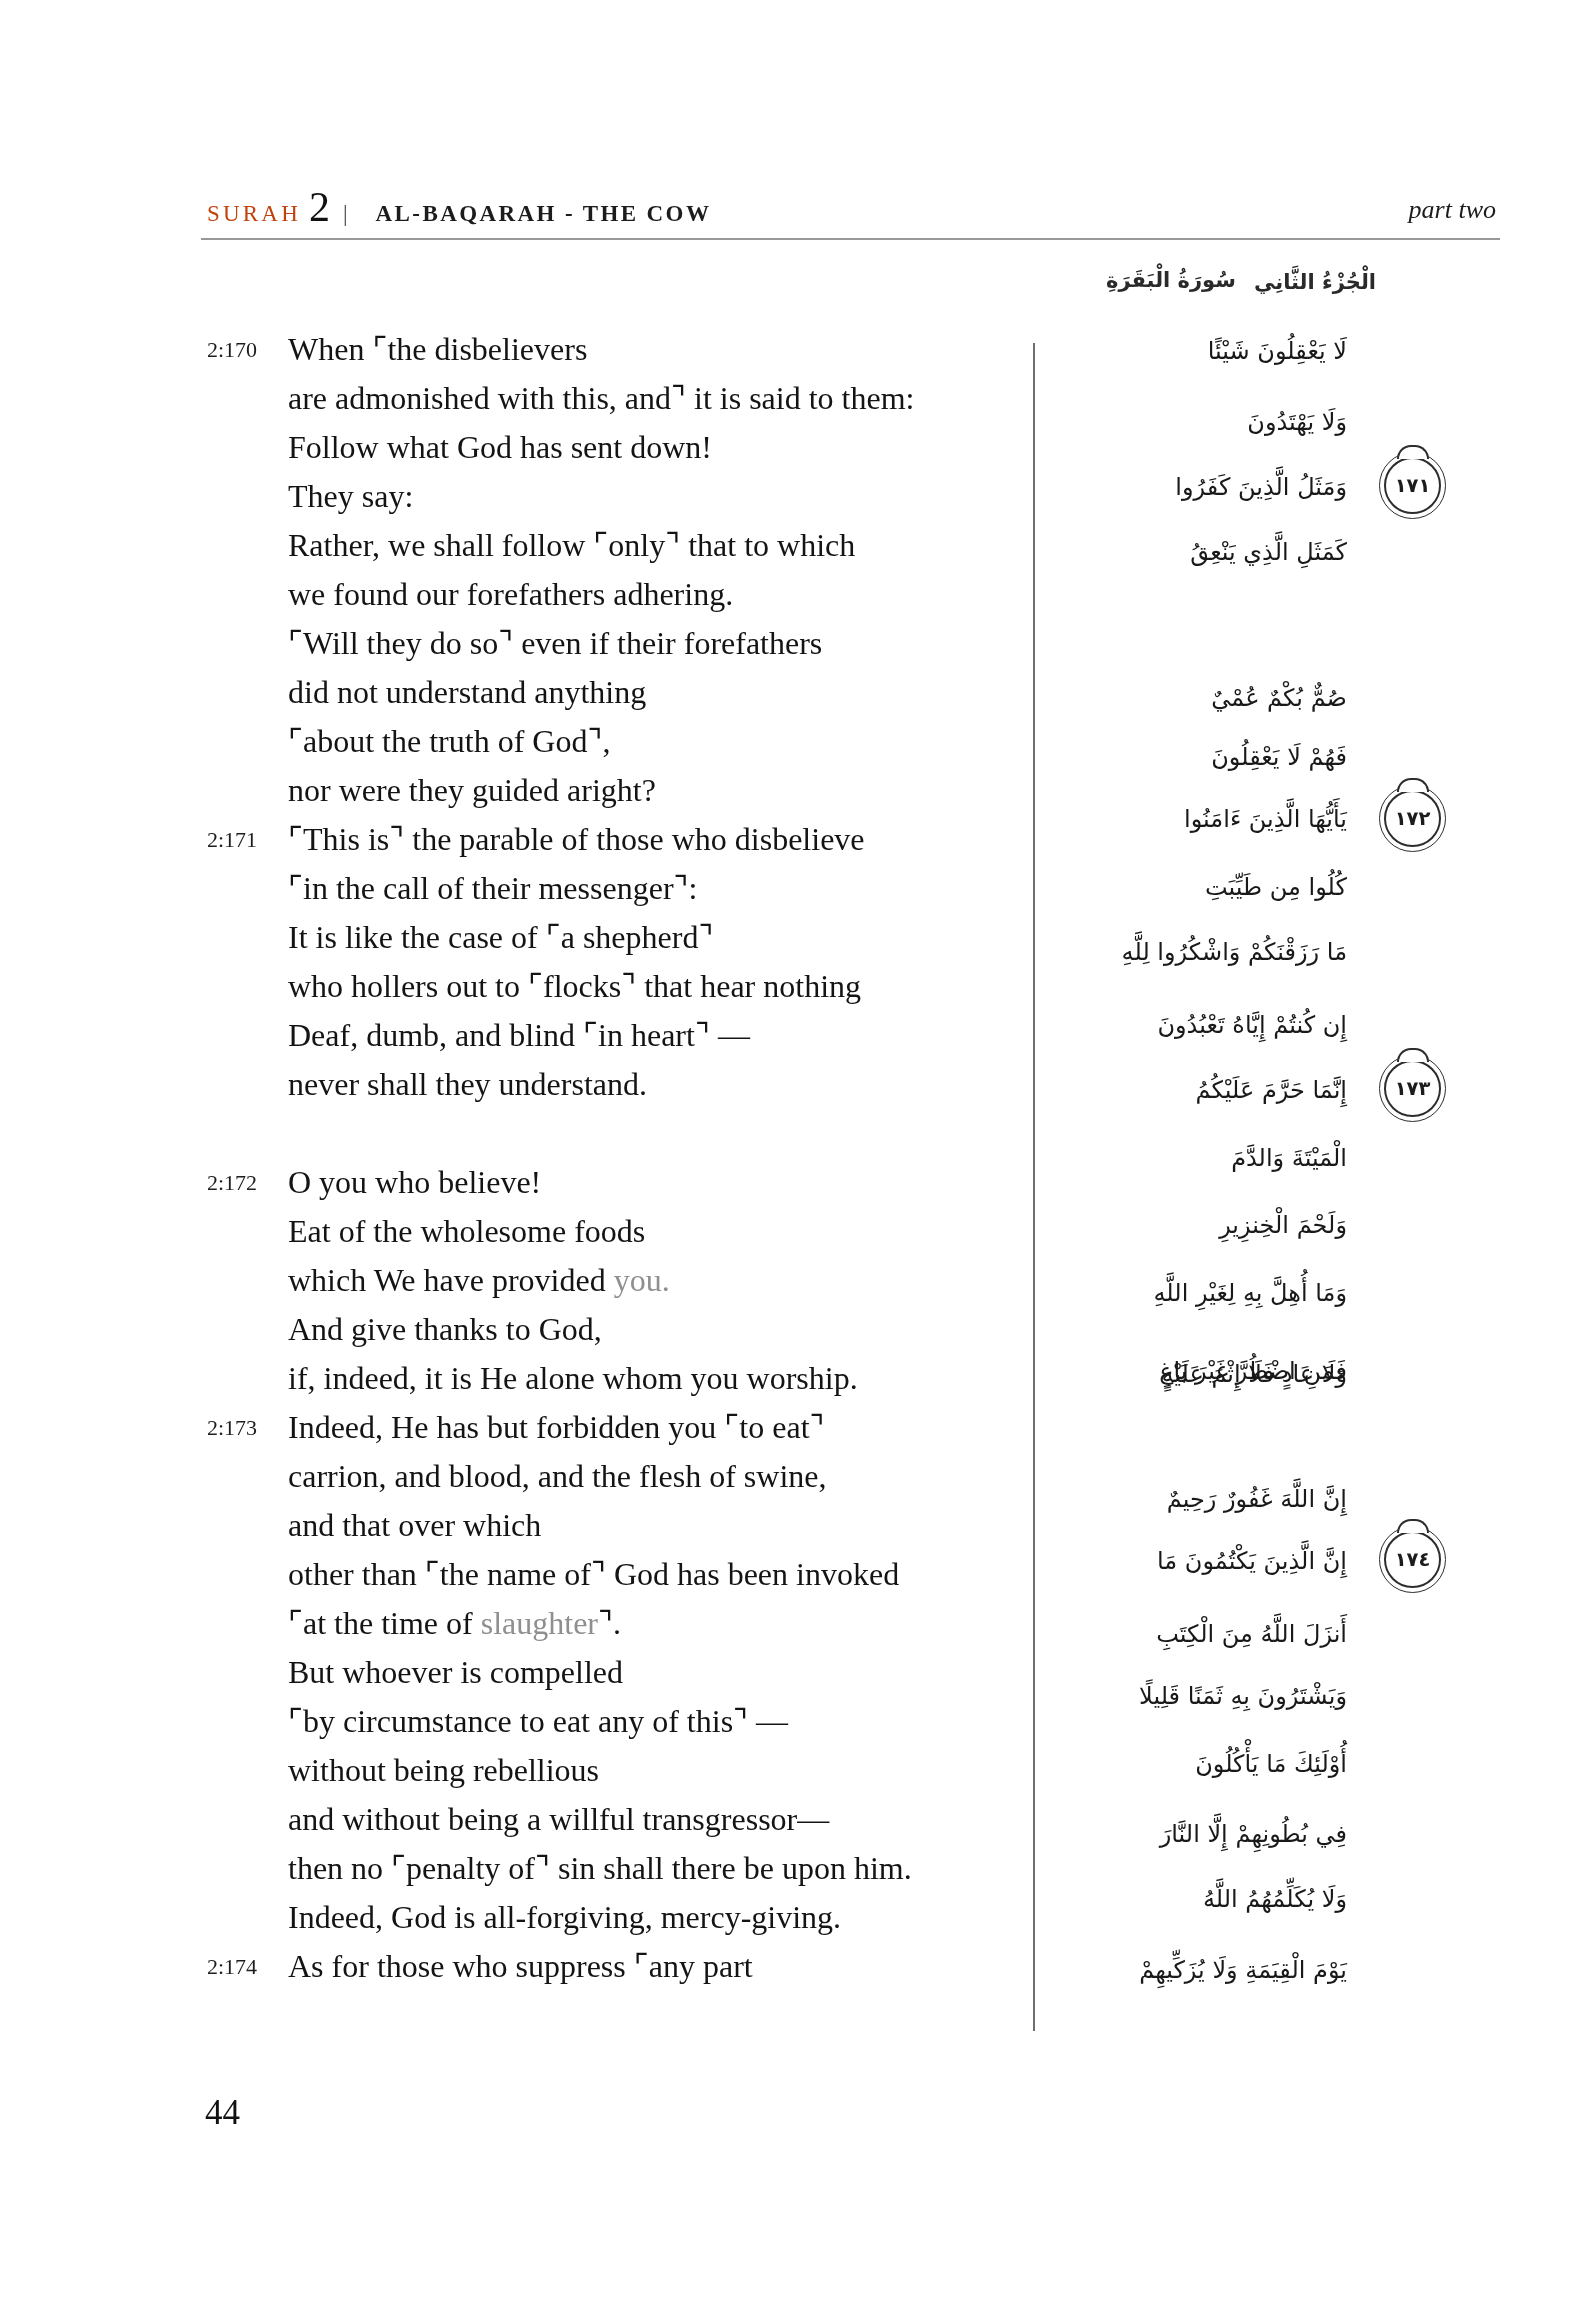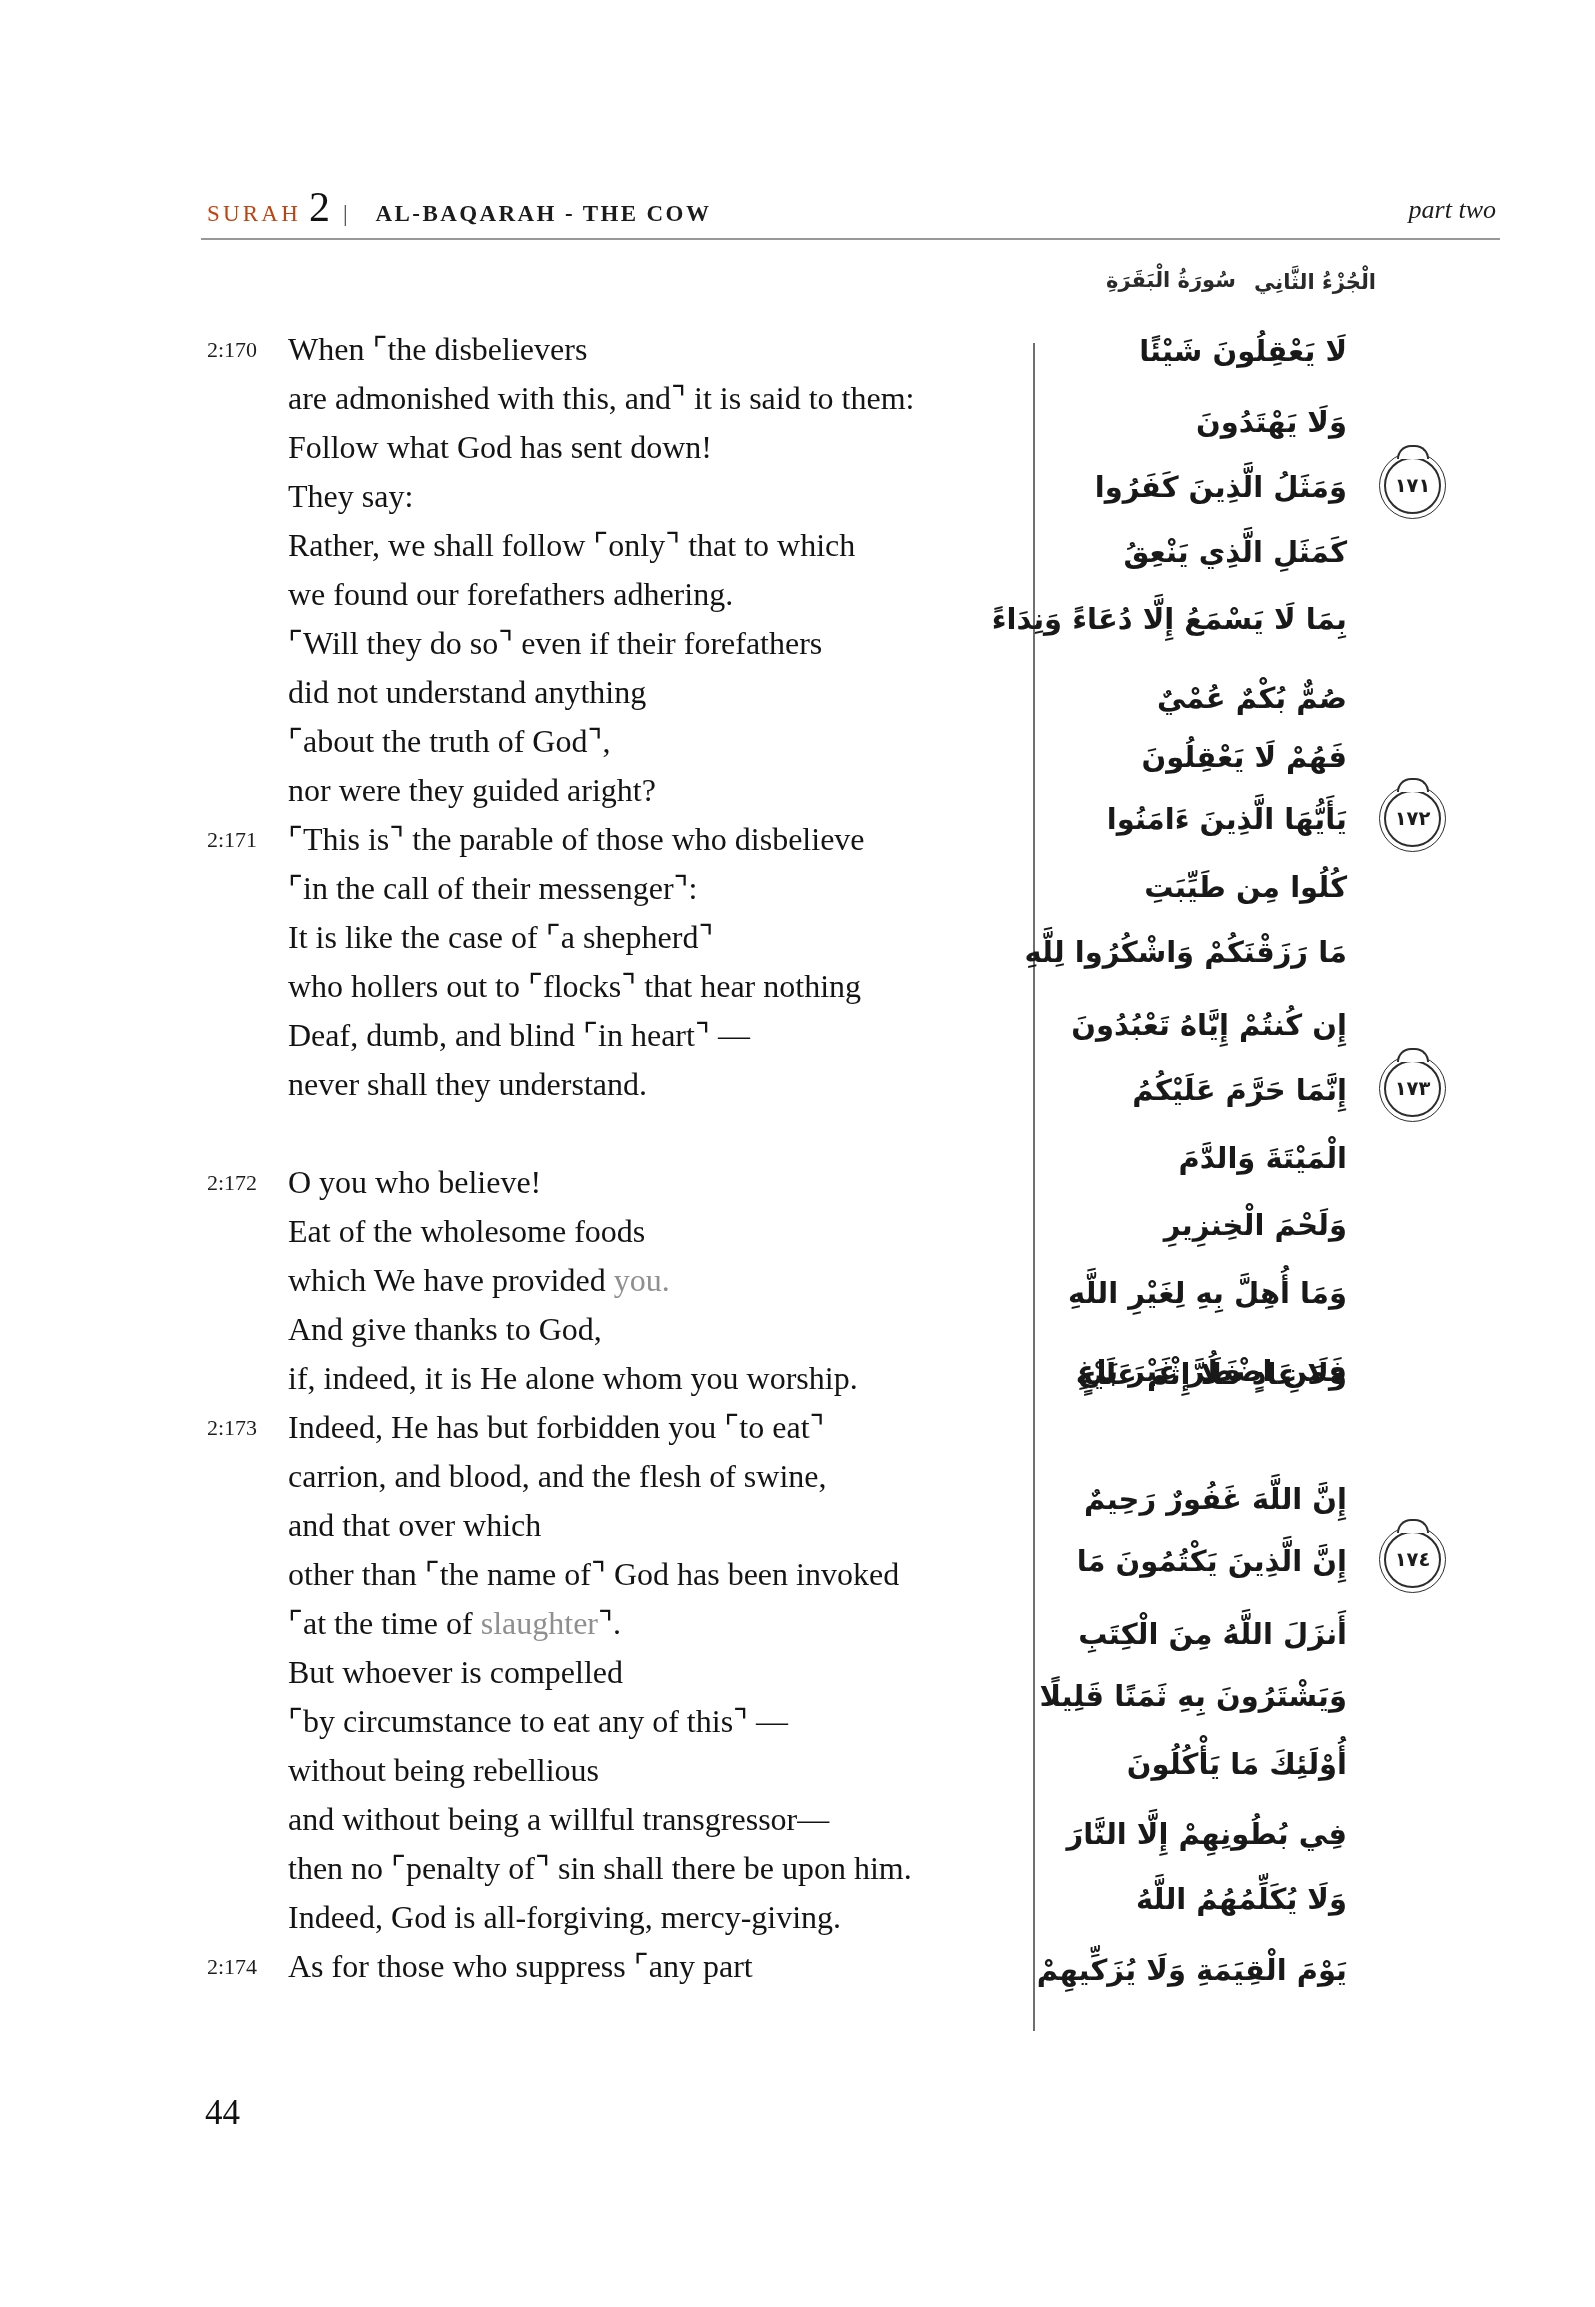--- a/index.html
+++ b/index.html
@@ -28,21 +28,21 @@
   .verse{position:relative;}
   .verse.gap{margin-top:49px;}
   .verse-num{position:absolute;left:-81px;top:0;width:75px;height:49px;line-height:49px;
              font-size:22px;color:#1d1d1d;}
   .line{height:49px;line-height:49px;font-size:32px;white-space:nowrap;color:#141414;}
   .muted{color:#8f8f8f;}
 
   
   .arabic-col{position:absolute;left:0;top:0;width:100%;height:100%;pointer-events:none;}
   .ar-line{position:absolute;right:248px;height:57px;line-height:57px;direction:rtl;white-space:nowrap;
-           font-family:"DejaVu Sans",sans-serif;font-size:29px;font-weight:bold;color:#191919;}
+           font-family:"DejaVu Sans",sans-serif;font-size:24px;font-weight:normal;color:#191919;}
   .medallion{position:absolute;left:1384px;width:57px;height:57px;box-sizing:border-box;
              border:2.4px solid #2d2d2d;border-radius:50%;background:#fff;
              display:flex;align-items:center;justify-content:center;
              font-family:"DejaVu Sans",sans-serif;font-size:19.5px;font-weight:bold;color:#1c1c1c;}
   .medallion::before{content:"";position:absolute;inset:-7.3px;border:1.6px solid #2d2d2d;border-radius:50%;}
   .medallion::after{content:"";position:absolute;top:-14px;left:50%;width:28px;height:12px;margin-left:-15.4px;
              border:2.4px solid #2d2d2d;border-bottom:none;border-radius:14px 14px 0 0;background:#fff;}
 
   .page-number{position:absolute;left:205px;top:2093px;font-size:35px;color:#111;}
 </style>
@@ -114,21 +114,20 @@
         <span class="verse-num">2:174</span>
         <div class="line">As for those who suppress ⌜any part</div>
       </div>
     </div>
   <div class="arabic-col" id="arabic-col">
       <div class="ar-line" dir="rtl" style="top: 323px;">لَا يَعْقِلُونَ شَيْئًا</div>
       <div class="ar-line" dir="rtl" style="top: 394px;">وَلَا يَهْتَدُونَ</div>
       <div class="ar-line" dir="rtl" style="top: 459px;">وَمَثَلُ الَّذِينَ كَفَرُوا</div>
       <div class="medallion" style="top: 457px; text-align: right;">١٧١</div>
       <div class="ar-line" dir="rtl" style="top: 524px;">كَمَثَلِ الَّذِي يَنْعِقُ</div>
-      <div class="ar-line" dir="rtl" style="top: 591px;">بِمَا لَا يَسْمَعُ إِلَّا دُعَاءً وَنِدَاءً</div>
       <div class="ar-line" dir="rtl" style="top: 670px;">صُمٌّ بُكْمٌ عُمْيٌ</div>
       <div class="ar-line" dir="rtl" style="top: 729px;">فَهُمْ لَا يَعْقِلُونَ</div>
       <div class="ar-line" dir="rtl" style="top: 791px;">يَأَيُّهَا الَّذِينَ ءَامَنُوا</div>
       <div class="medallion" style="top: 790px;">١٧٢</div>
       <div class="ar-line" dir="rtl" style="top: 859px;">كُلُوا مِن طَيِّبَتِ</div>
       <div class="ar-line" dir="rtl" style="top: 924px;">مَا رَزَقْنَكُمْ وَاشْكُرُوا لِلَّهِ</div>
       <div class="ar-line" dir="rtl" style="top: 997px;">إِن كُنتُمْ إِيَّاهُ تَعْبُدُونَ</div>
       <div class="ar-line" dir="rtl" style="top: 1062px;">إِنَّمَا حَرَّمَ عَلَيْكُمُ</div>
       <div class="medallion" style="top: 1060px;">١٧٣</div>
       <div class="ar-line" dir="rtl" style="top: 1130px;">الْمَيْتَةَ وَالدَّمَ</div>

